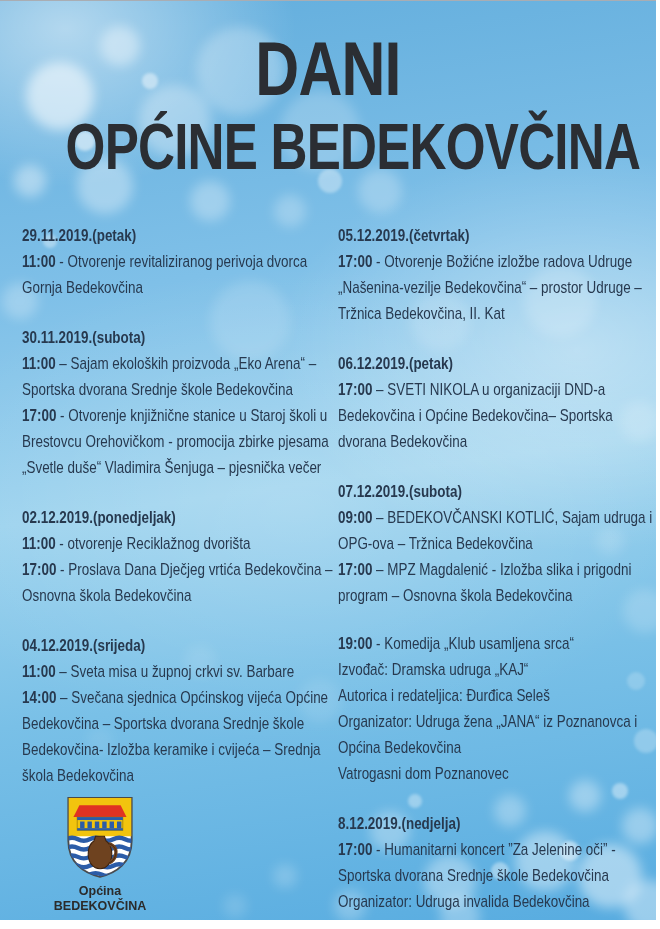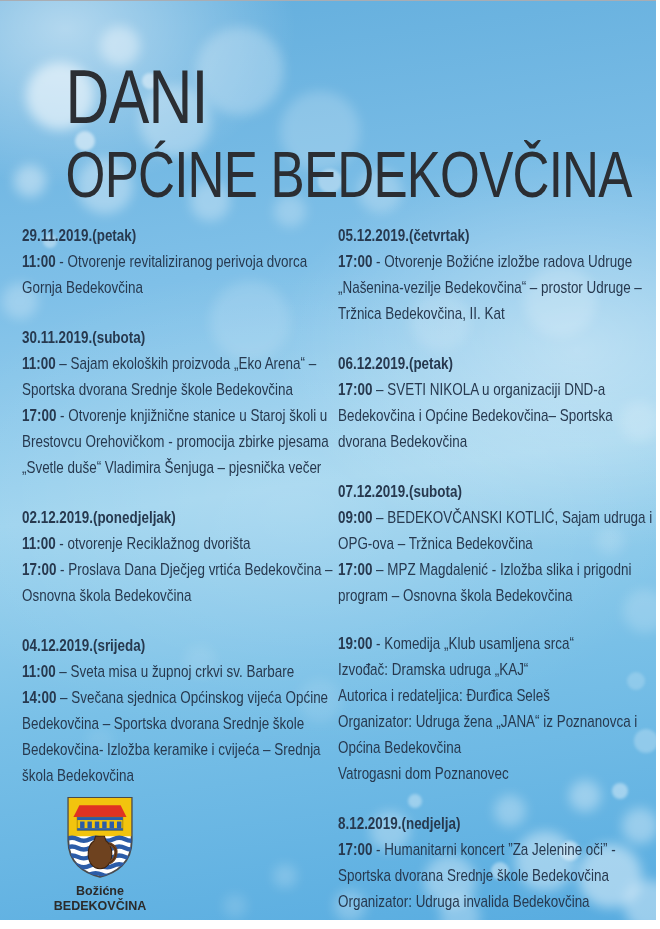--- a/index.html
+++ b/index.html
@@ -12,21 +12,21 @@
     border-top:1px solid #a9adb3;
     background:
       radial-gradient(420px 280px at 88% 38%, rgba(255,255,255,.40), rgba(255,255,255,0) 72%),
       radial-gradient(320px 220px at 10% 3%, rgba(255,255,255,.50), rgba(255,255,255,0) 72%),
       radial-gradient(520px 320px at 45% 55%, rgba(255,255,255,.18), rgba(255,255,255,0) 75%),
       linear-gradient(172deg, var(--sky_top,#63aedd) 0%, #7fc0e8 30%, var(--sky_light,#9dd3ee) 52%, #79c0e7 72%, var(--sky_bottom,#58ace0) 100%);
   }
   .bokeh{position:absolute;top:0;left:0;z-index:0;pointer-events:none;}
   .content{position:relative;z-index:1;}
 
-  .title{padding-top:56px;text-align:left;color:var(--title,#2b2e33);font-weight:400;}
+  .title{padding-top:28px;text-align:center;color:var(--title,#2b2e33);font-weight:700;}
   .title-line{white-space:nowrap;transform:scaleX(0.80);transform-origin:center top;letter-spacing:-1px;}
   .t1{font-size:76px;line-height:80px;}
   .t2{font-size:64px;line-height:76px;}
 
   .cols{position:absolute;top:222px;left:22px;display:flex;}
   .col{width:316px;overflow:visible;}
   .col-inner{
     width:400px;transform:scaleX(0.79);transform-origin:left top;
     color:var(--text,#27394f);font-size:17px;line-height:26px;
   }
@@ -196,19 +196,19 @@
             <path d="M4,108 q8,-4 16,0 t16,0 t16,0 t16,0 t16,0 t16,0"></path>
           </g>
           <g>
             <path d="M44,56 h12 l2,6 c6,4 8,10 8,18 c0,12 -7,20 -16,20 c-9,0 -16,-8 -16,-20 c0,-8 2,-14 8,-18 Z" fill="var(--logo_brown,#6e421f)" stroke="#3f2410" stroke-width="1.5"></path>
             <path d="M62,66 q12,4 9,16 q-2,8 -9,10" fill="none" stroke="var(--logo_brown,#6e421f)" stroke-width="4.5"></path>
             <path d="M62,66 q12,4 9,16 q-2,8 -9,10" fill="none" stroke="#3f2410" stroke-width="1"></path>
           </g>
         </g>
       </svg>
       <div class="logo-caption">
-        <div>Božićne</div>
+        <div>Općina</div>
         <div>BEDEKOVČINA</div>
       </div>
     </div>
 
   </div>
 </div>
 
 </body></html>

